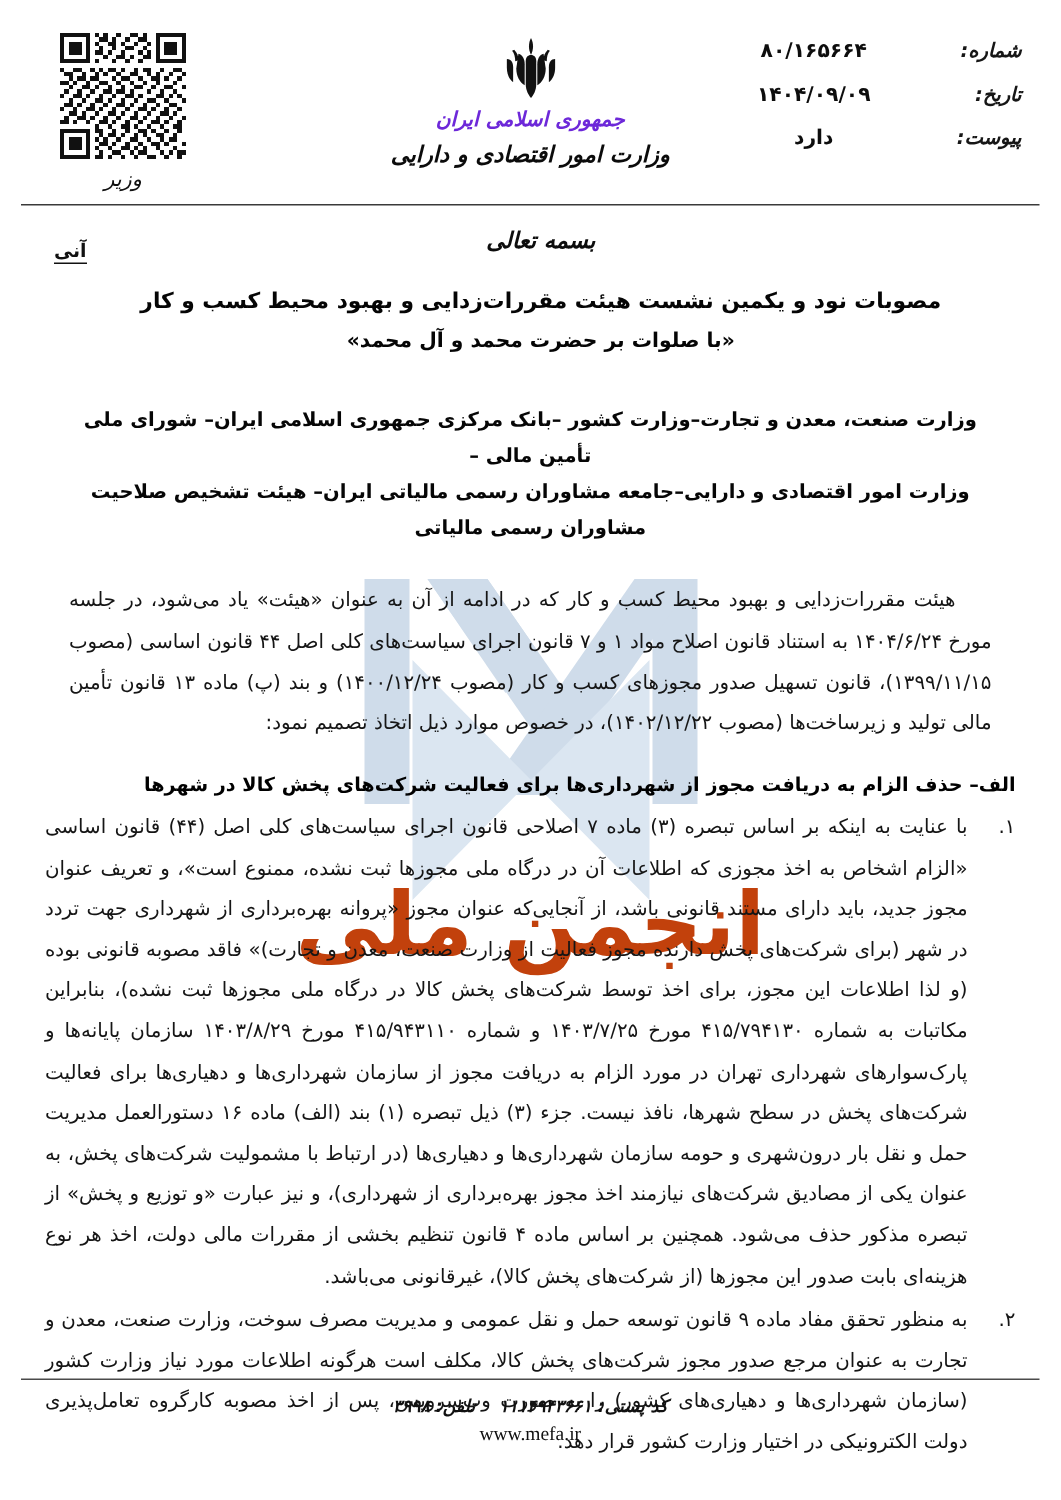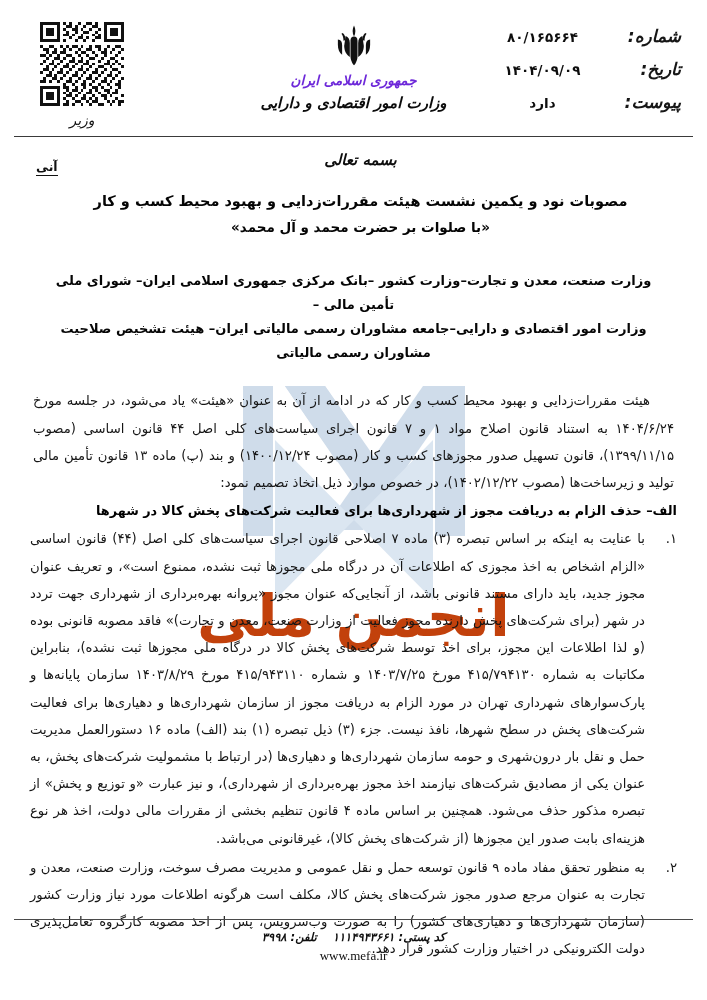--- a/index.html
+++ b/index.html
@@ -75,21 +75,21 @@
     margin-bottom: 13px;
     font-size: 13.5px;
     color: #111;
   }
   .meta-label {
     width: 62px;
     text-align: right;
     font-style: italic;
     font-weight: 600;
     color: #161616;
-    font-size: 17px;
+    font-size: 13px;
   }
   .meta-value {
     flex: 1;
     text-align: center;
     font-weight: 700;
     color: #0d0d0d;
     font-size: 13.5px;
     letter-spacing: 0.3px;
   }
 
@@ -195,21 +195,21 @@
 
   
   .body-text {
     margin: 22px 30px 0 30px;
     font-size: 13.2px;
     color: #151515;
     line-height: 2.06;
     text-align: justify;
     text-justify: inter-word;
   }
-  .body-text p { margin: 3px; }
+  .body-text p { margin: 16px; }
   .para-indent { text-indent: 24px; }
   .section-head {
     font-weight: 700;
     font-size: 12.8px;
     color: #000;
     text-align: right;
     margin-top: 2px;
     line-height: 1.9;
   }
   .numbered {

